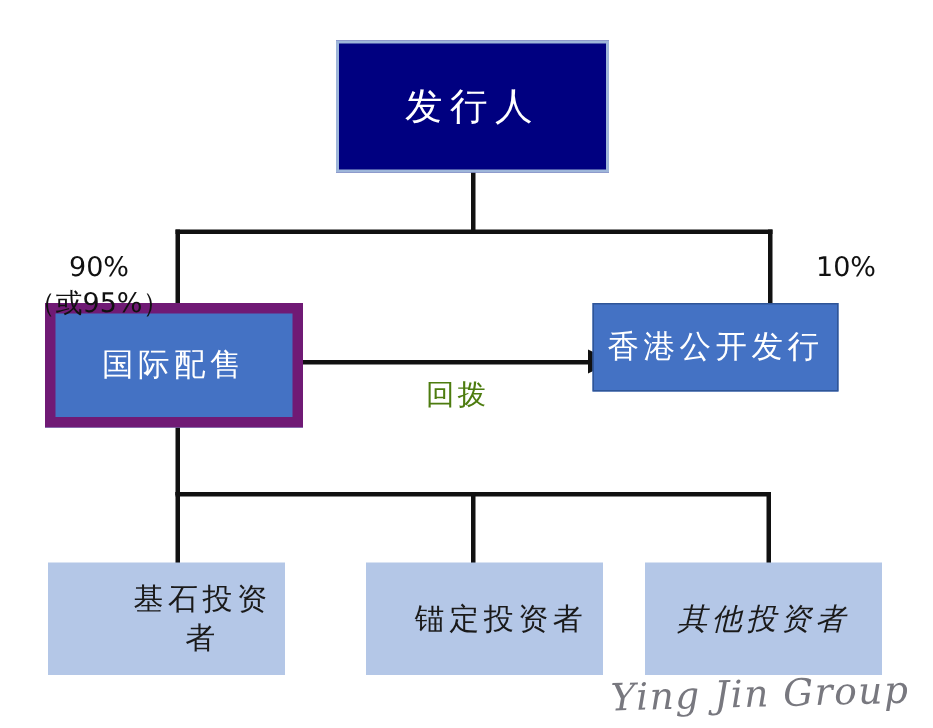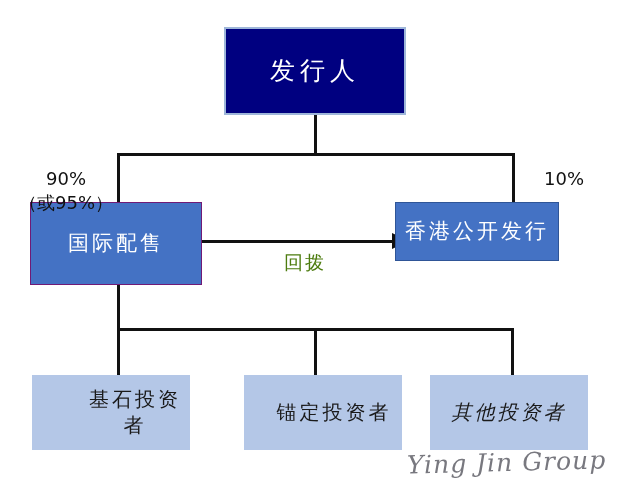--- a/index.html
+++ b/index.html
@@ -40,21 +40,21 @@
     font-size: 25px;
     letter-spacing: 5px;
   }
 
   .box-placement {
     left: 30px;
     top: 202px;
     width: 172px;
     height: 83px;
     background: #4472c4;
-    border: 1px solid #701a75;
+    border: 7px solid #701a75;
     color: #ffffff;
     font-size: 21px;
     letter-spacing: 3px;
   }
 
   .box-hkoffer {
     left: 395px;
     top: 202px;
     width: 164px;
     height: 59px;

